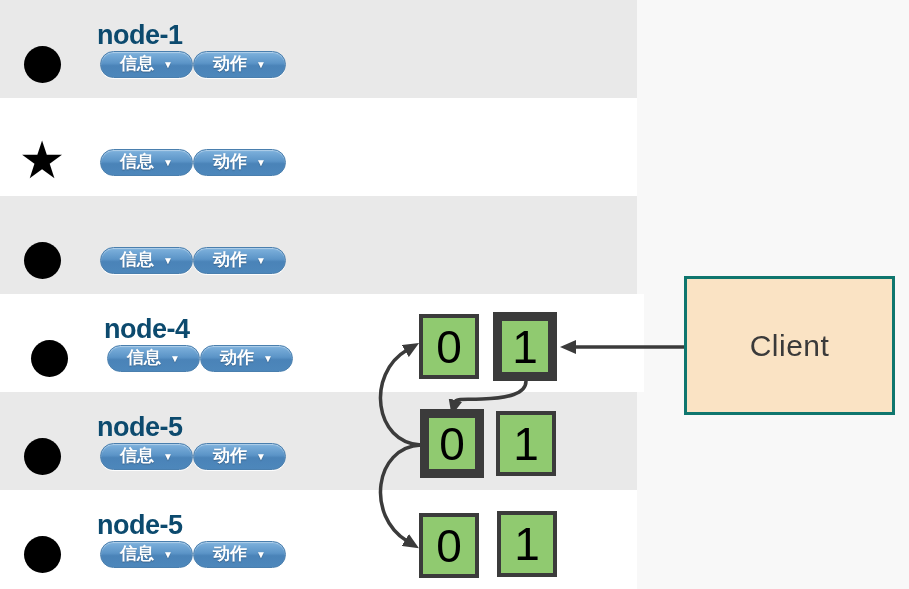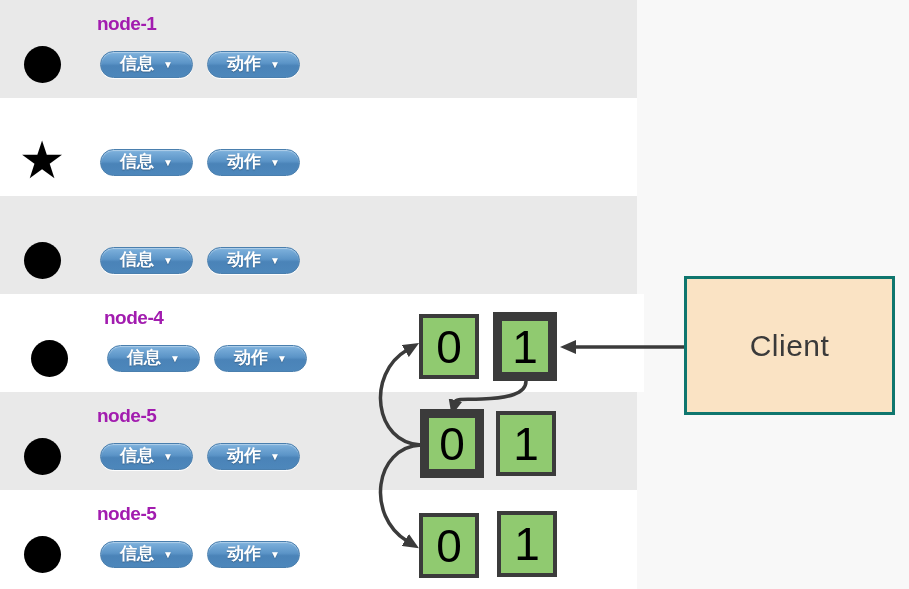--- a/index.html
+++ b/index.html
@@ -7,23 +7,23 @@
     position:relative;width:909px;height:589px;background:#ffffff;
     font-family:"Liberation Sans",sans-serif;overflow:hidden;
   }
   .panel-right{position:absolute;left:637px;top:0;width:272px;height:589px;background:#f8f8f8;}
   .node-row{position:absolute;left:0;width:637px;height:98px;background:#ffffff;}
   .node-row.alt{background:#e9e9e9;}
   .icon-slot{position:absolute;left:20px;top:42px;width:44px;height:44px;
     display:flex;align-items:center;justify-content:center;}
   .circle-icon{width:37px;height:37px;background:#000;border-radius:50%;}
   .star-icon{font-size:52px;color:#000;line-height:1;transform:translateY(-2px);}
-  .node-title{position:absolute;left:97px;top:13px;font-size:19px;font-weight:bold;
-    color:#a21caf;letter-spacing:-0.5px;}
-  .btn-group{position:absolute;left:100px;top:51px;display:flex;gap:14px;}
+  .node-title{position:absolute;left:97px;top:20px;font-size:27px;font-weight:bold;
+    color:#0c4a6e;letter-spacing:-0.5px;}
+  .btn-group{position:absolute;left:100px;top:51px;display:flex;}
   .pill-btn{
     width:93px;height:27px;border-radius:14px;border:1px solid #4a7fae;
     background:linear-gradient(180deg,#7fb2dd 0%,#5b94c7 45%,#4a83b8 55%,#4d87bb 100%);
     color:#fff;font-weight:bold;font-size:17px;font-family:"Liberation Sans",sans-serif;
     display:flex;align-items:center;justify-content:center;gap:9px;
     text-shadow:0 1px 1px rgba(0,0,0,0.25);
     box-shadow:0 1px 0 rgba(255,255,255,0.9), inset 0 1px 1px rgba(255,255,255,0.4);
     padding:0 0 2px 0;cursor:pointer;box-sizing:border-box;
   }
   .caret{font-size:10px;transform:translateY(1px);}

